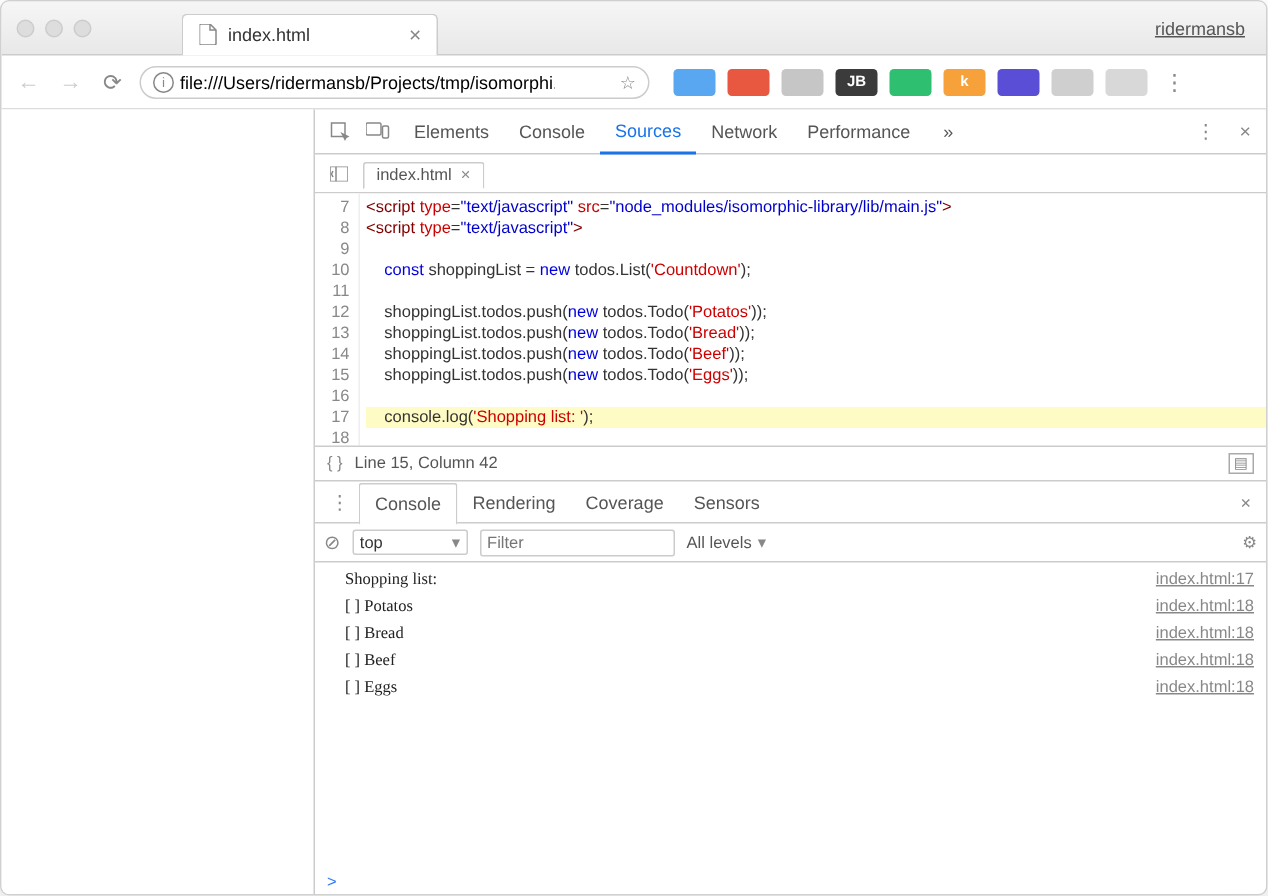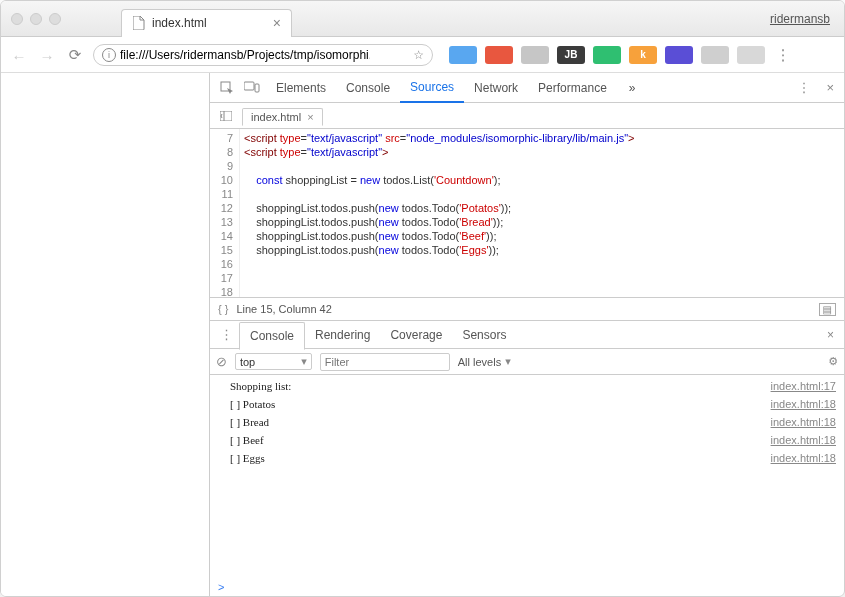--- a/index.html
+++ b/index.html
@@ -162,20 +162,21 @@
       <div class="code" id="code"><span><span class="k-tag">&lt;script</span><span class="k-attr"> type</span>=<span class="k-str">"text/javascript"</span><span class="k-attr"> src</span>=<span class="k-str">"node_modules/isomorphic-library/lib/main.js"</span><span class="k-tag">&gt;</span></span>
 <span><span class="k-tag">&lt;script</span><span class="k-attr"> type</span>=<span class="k-str">"text/javascript"</span><span class="k-tag">&gt;</span></span>
 <span>&nbsp;</span>
 <span>    <span class="k-key">const</span> shoppingList = <span class="k-key">new</span> todos.List(<span class="k-lit">'Countdown'</span>);</span>
 <span>&nbsp;</span>
 <span>    shoppingList.todos.push(<span class="k-key">new</span> todos.Todo(<span class="k-lit">'Potatos'</span>));</span>
 <span>    shoppingList.todos.push(<span class="k-key">new</span> todos.Todo(<span class="k-lit">'Bread'</span>));</span>
 <span>    shoppingList.todos.push(<span class="k-key">new</span> todos.Todo(<span class="k-lit">'Beef'</span>));</span>
 <span>    shoppingList.todos.push(<span class="k-key">new</span> todos.Todo(<span class="k-lit">'Eggs'</span>));</span>
 <span>&nbsp;</span>
+<span class="hl">    console.log(<span class="k-lit">'Shopping list: '</span>);</span>
 
 
 </div>
     </div>
 
     <div class="status-line">
       <span style="color:#888;">{ }</span>
       <span>Line 15, Column 42</span>
       <span class="status-right">▤</span>
     </div>

